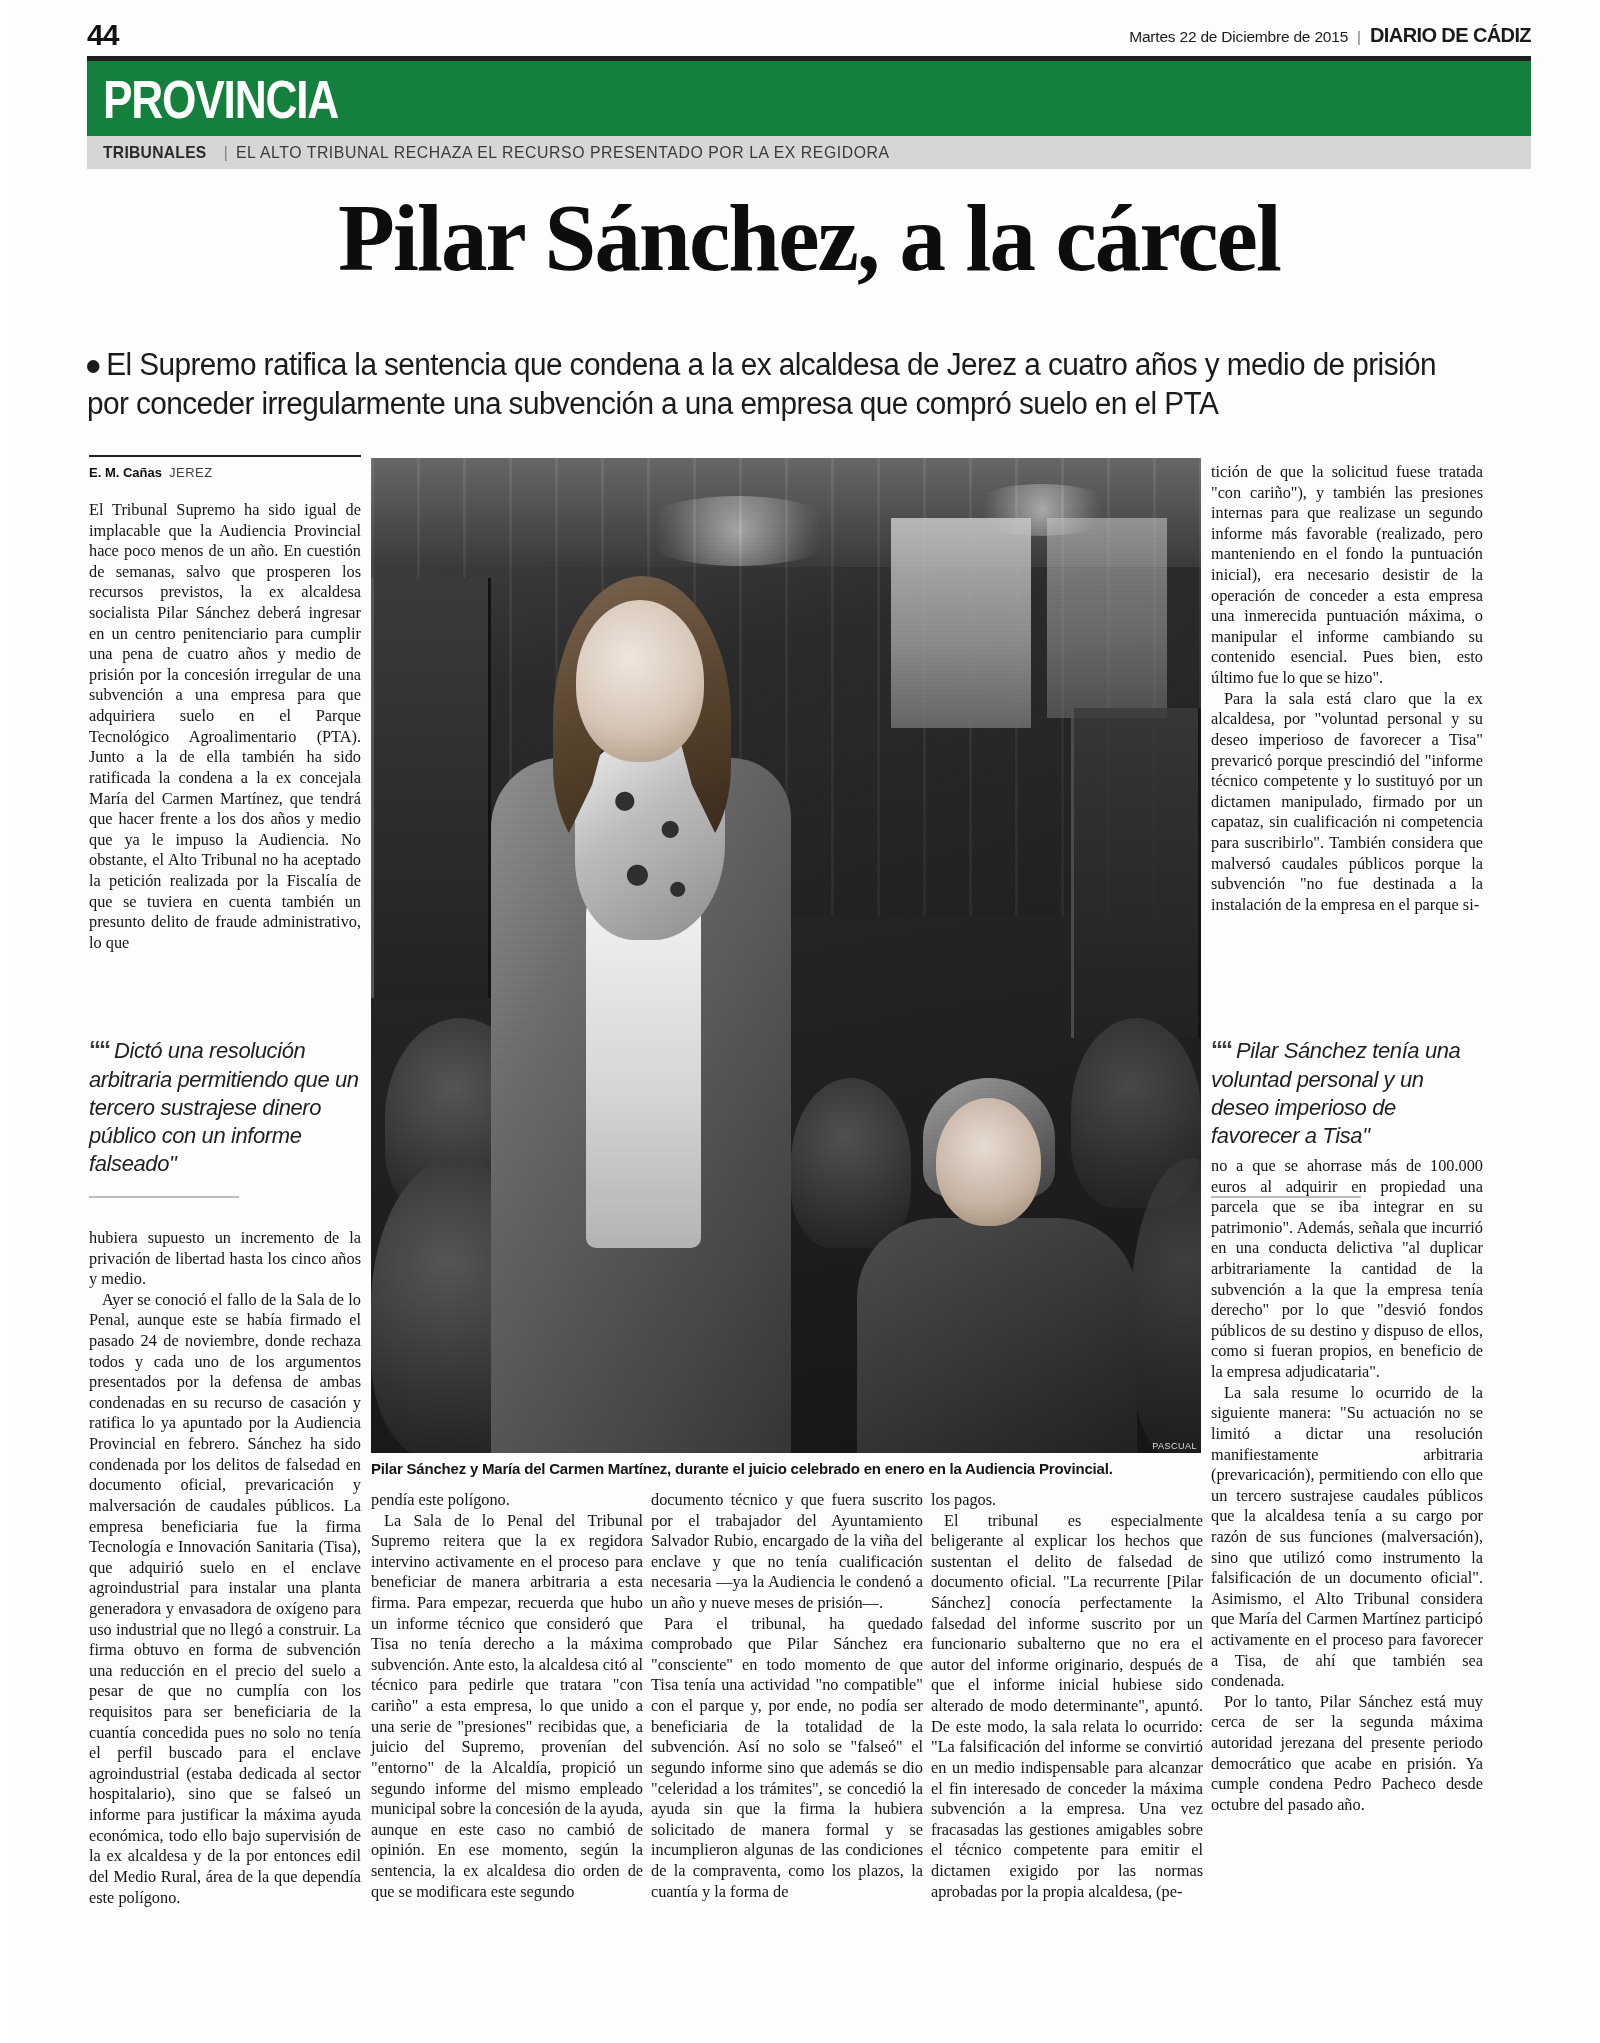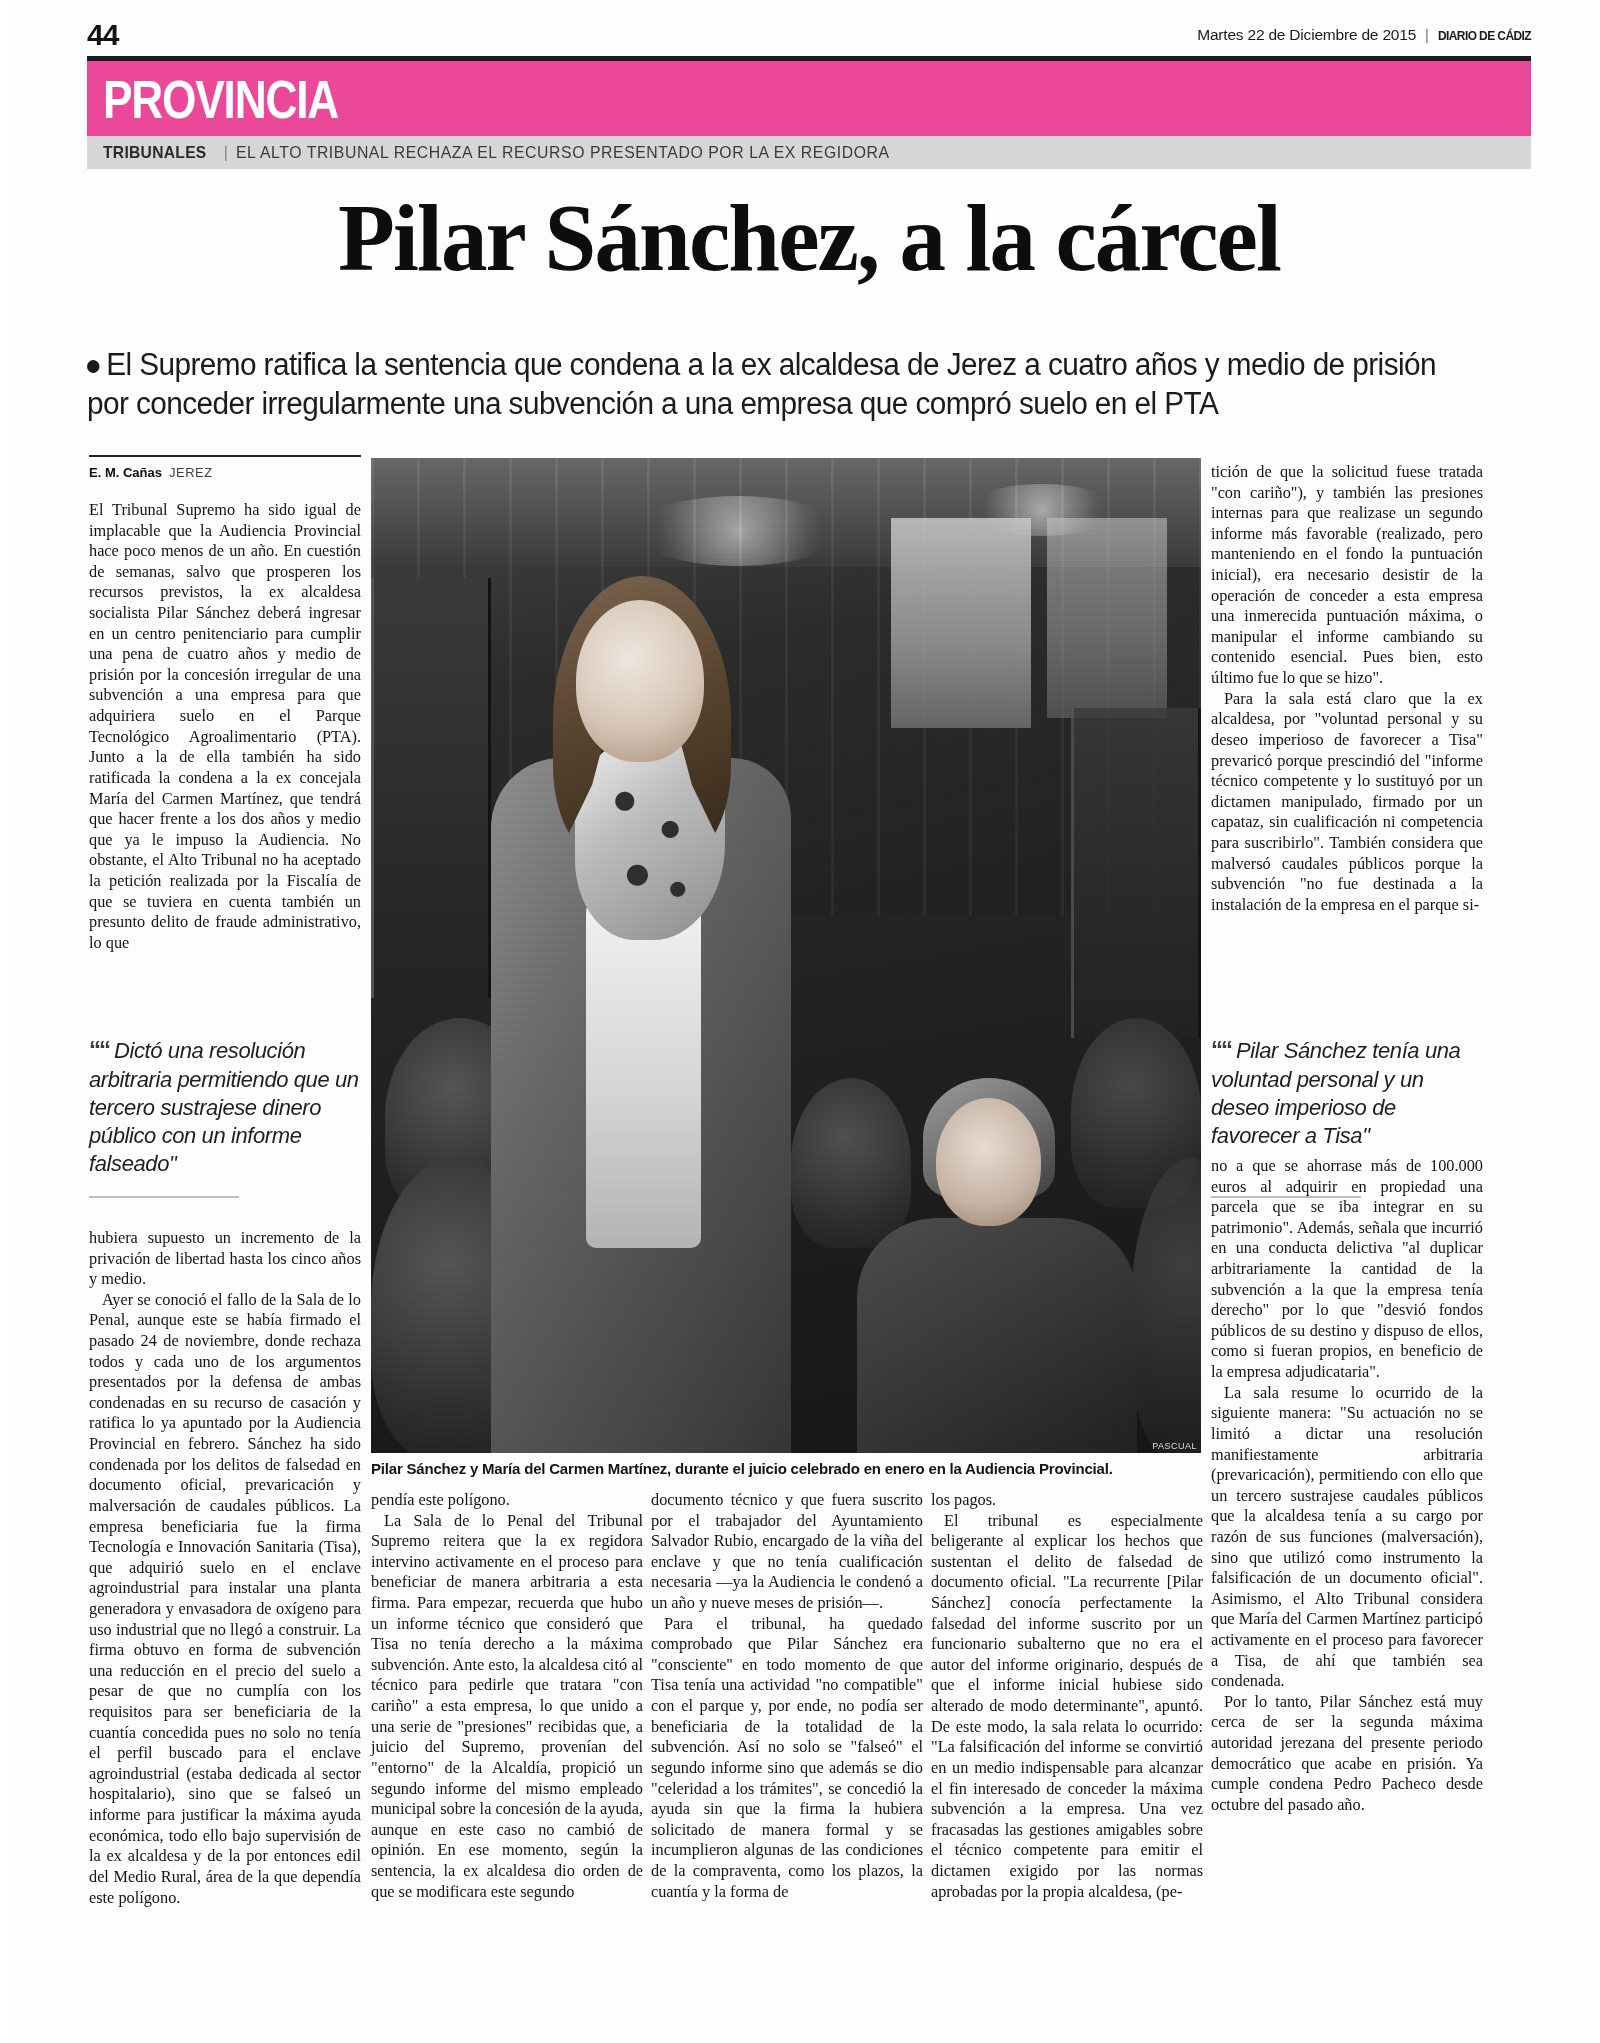--- a/index.html
+++ b/index.html
@@ -37,28 +37,28 @@
   .masthead-right {
     display: flex;
     align-items: baseline;
     gap: 9px;
     font-family: "Liberation Sans", sans-serif;
     font-size: 15.5px;
     color: #1a1a1a;
   }
   .masthead-date { font-weight: 400; letter-spacing: -0.2px; }
   .masthead-sep { color: #777; font-size: 15px; }
-  .masthead-brand { font-weight: bold; letter-spacing: -0.6px; font-size: 12px; }
+  .masthead-brand { font-weight: bold; letter-spacing: -0.6px; font-size: 20px; }
 
   
   .section-banner {
     position: absolute;
     left: 78px; top: 56px;
     width: 1444px; height: 80px;
-    background: #ec4899;
+    background: #15803d;
     border-top: 5px solid #1d1d1d;
     display: flex;
     align-items: center;
   }
   .section-title {
     font-family: "Liberation Sans", sans-serif;
     font-weight: bold;
     font-size: 54px;
     color: #ffffff;
     letter-spacing: -1.5px;

